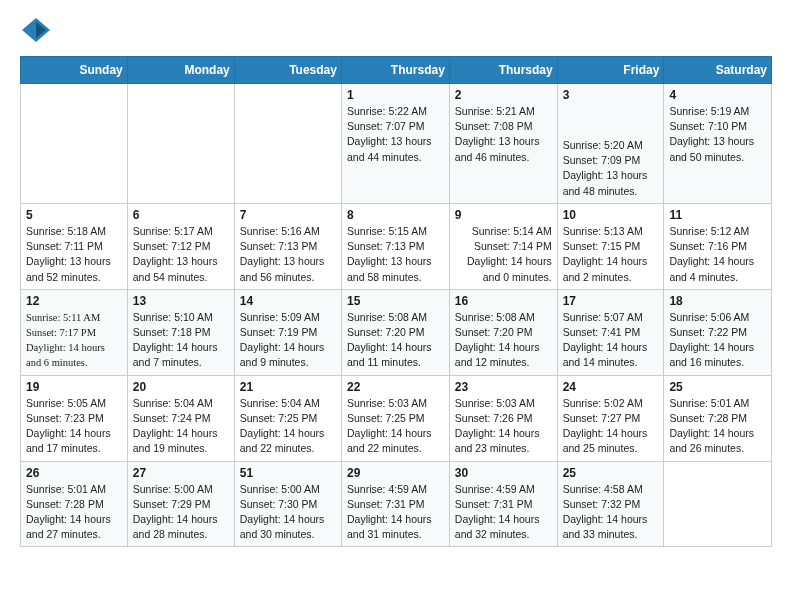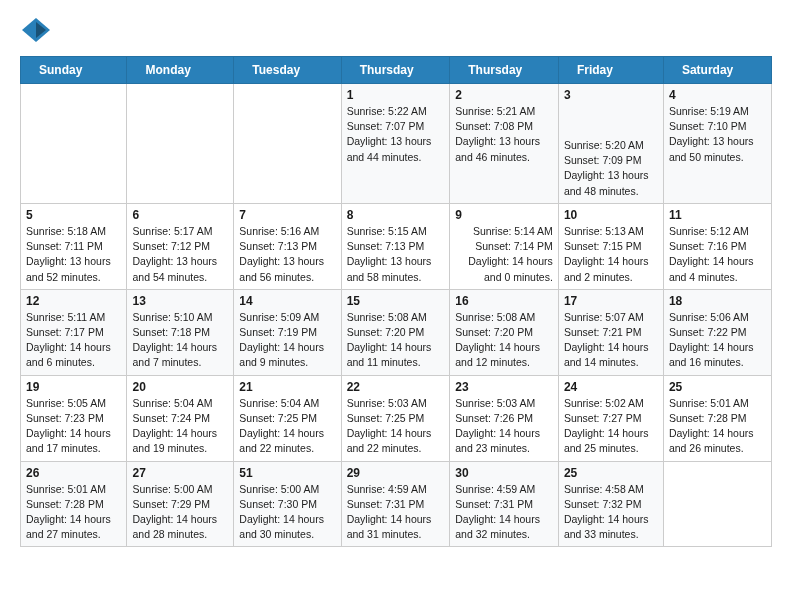--- a/index.html
+++ b/index.html
@@ -46,22 +46,22 @@
       color: #444;
     }
     table {
       width: 100%;
       border-collapse: collapse;
       font-size: 11px;
     }
     thead tr th {
       background-color: #2980b9;
       color: #fff;
-      text-align: left;
-      padding: 6px 18px;
+      text-align: right;
+      padding: 6px 4px;
       font-size: 12px;
       font-weight: bold;
       border: 1px solid #2471a3;
     }
     tbody tr td {
       border: 1px solid #ccc;
       vertical-align: top;
       padding: 4px 5px;
       height: 80px;
       width: 113px;
@@ -198,21 +198,21 @@
             <div class="day-number">11</div>
             <div class="day-info" style="white-space: pre-line;">Sunrise: 5:12 AM
 Sunset: 7:16 PM
 Daylight: 14 hours
 and 4 minutes.</div>
           </td>
         </tr>
         <tr>
           <td>
             <div class="day-number">12</div>
-            <div class="day-info" style="white-space: pre-line;">Sunrise: 5:11 AM
+            <div class="day-info" style="white-space: pre-line; font-family: Liberation Serif, serif;">Sunrise: 5:11 AM
 Sunset: 7:17 PM
 Daylight: 14 hours
 and 6 minutes.</div>
           </td>
           <td>
             <div class="day-number">13</div>
             <div class="day-info" style="white-space: pre-line;">Sunrise: 5:10 AM
 Sunset: 7:18 PM
 Daylight: 14 hours
 and 7 minutes.</div>
@@ -234,21 +234,21 @@
           <td>
             <div class="day-number">16</div>
             <div class="day-info" style="white-space: pre-line;">Sunrise: 5:08 AM
 Sunset: 7:20 PM
 Daylight: 14 hours
 and 12 minutes.</div>
           </td>
           <td>
             <div class="day-number">17</div>
             <div class="day-info" style="white-space: pre-line;">Sunrise: 5:07 AM
-Sunset: 7:21 PM
+Sunset: 7:41 PM
 Daylight: 14 hours
 and 14 minutes.</div>
           </td>
           <td>
             <div class="day-number">18</div>
             <div class="day-info" style="white-space: pre-line;">Sunrise: 5:06 AM
 Sunset: 7:22 PM
 Daylight: 14 hours
 and 16 minutes.</div>
           </td>

